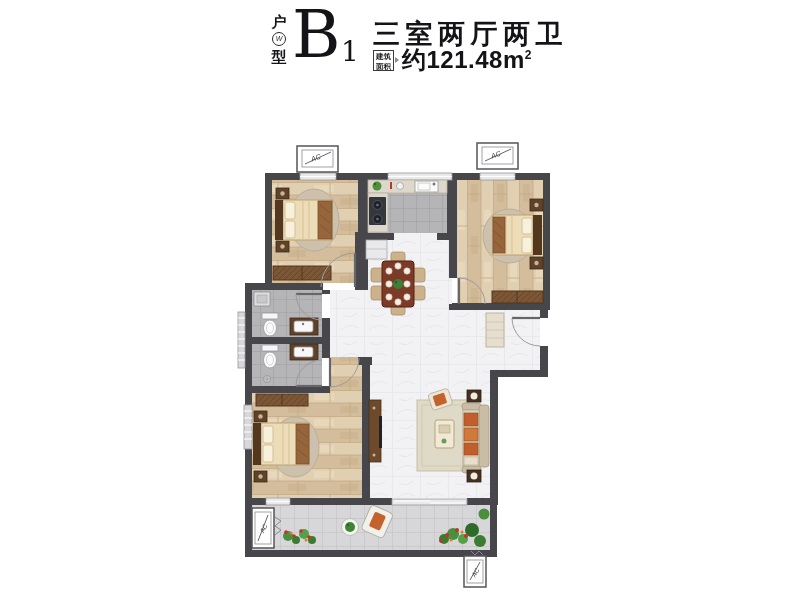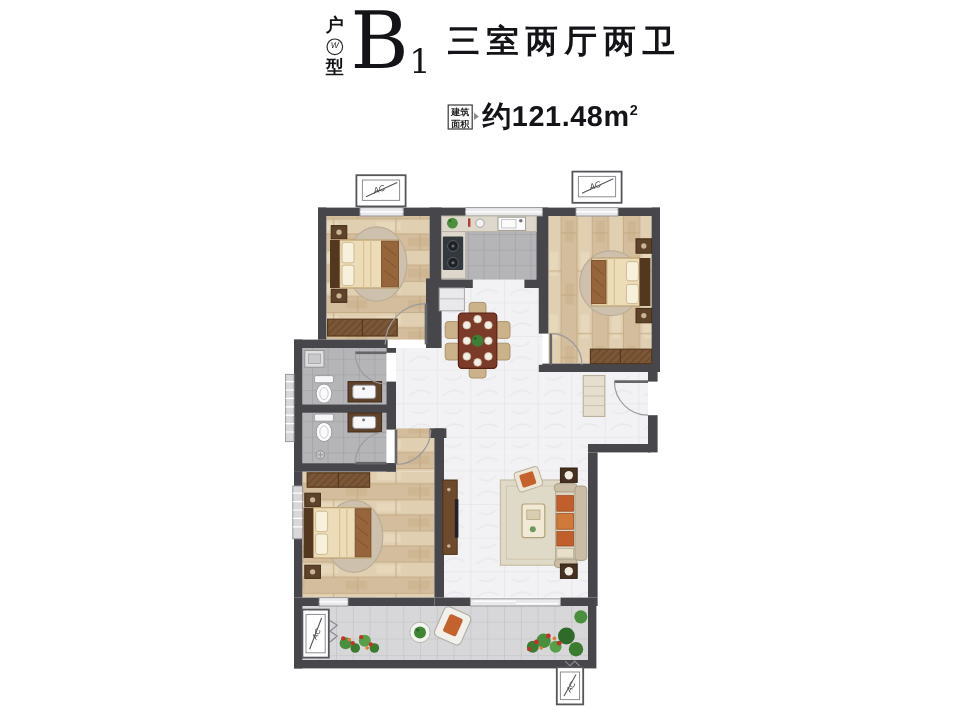--- a/index.html
+++ b/index.html
@@ -9,21 +9,21 @@
   .hdr-unit-label{position:absolute;left:270px;top:14px;width:18px;text-align:center;color:#141418;}
   .hdr-unit-label .uchar{display:block;font-size:15px;font-weight:700;line-height:1;}
   .hdr-unit-label .umark{display:block;width:12px;height:12px;border:1.2px solid #2a2a2e;border-radius:50%;
         margin:3px auto;font-size:7px;line-height:12px;font-style:italic;color:#2a2a2e;text-align:center;}
   .hdr-code{position:absolute;left:292px;top:2px;font-family:"DejaVu Serif","Liberation Serif",serif;
         font-size:66px;line-height:1;color:#141418;}
   .hdr-code-sub{position:absolute;left:341px;top:38px;font-family:"DejaVu Serif","Liberation Serif",serif;
         font-size:28px;line-height:1;color:#141418;}
   .hdr-title{position:absolute;left:373px;top:16px;font-size:27px;font-weight:700;letter-spacing:5.5px;
         color:#141418;white-space:nowrap;}
-  .hdr-area-row{position:absolute;left:373px;top:44px;display:flex;align-items:center;margin-top:37px;}
+  .hdr-area-row{position:absolute;left:373px;top:44px;display:flex;align-items:center;}
   .area-box{width:21px;height:21px;border:1px solid #3a3a3e;font-size:7.5px;font-weight:700;line-height:1.4;
         text-align:center;color:#222;box-sizing:border-box;padding-top:1px;}
   .area-notch{width:0;height:0;border-top:3px solid transparent;border-bottom:3px solid transparent;
         border-left:4px solid #8a8a8e;margin:0 3px 0 1px;}
   .area-value{font-size:24px;font-weight:700;color:#141418;letter-spacing:0.5px;text-align:right;}
   .area-value sup{font-size:12px;font-weight:700;}
   .plan-svg{position:absolute;left:0;top:0;}
 </style>
 </head>
 <body>

